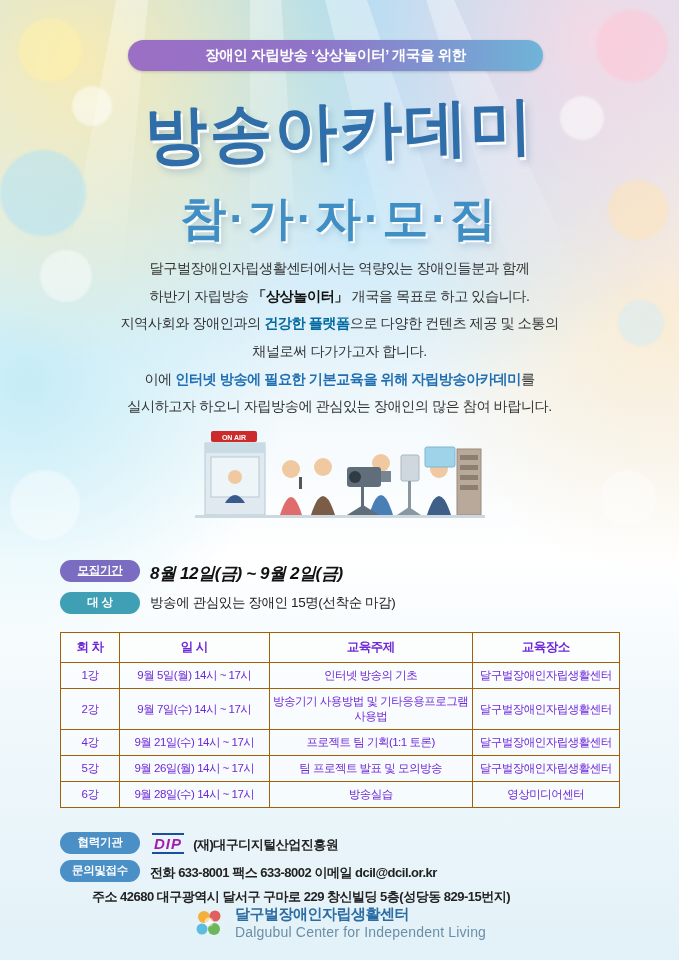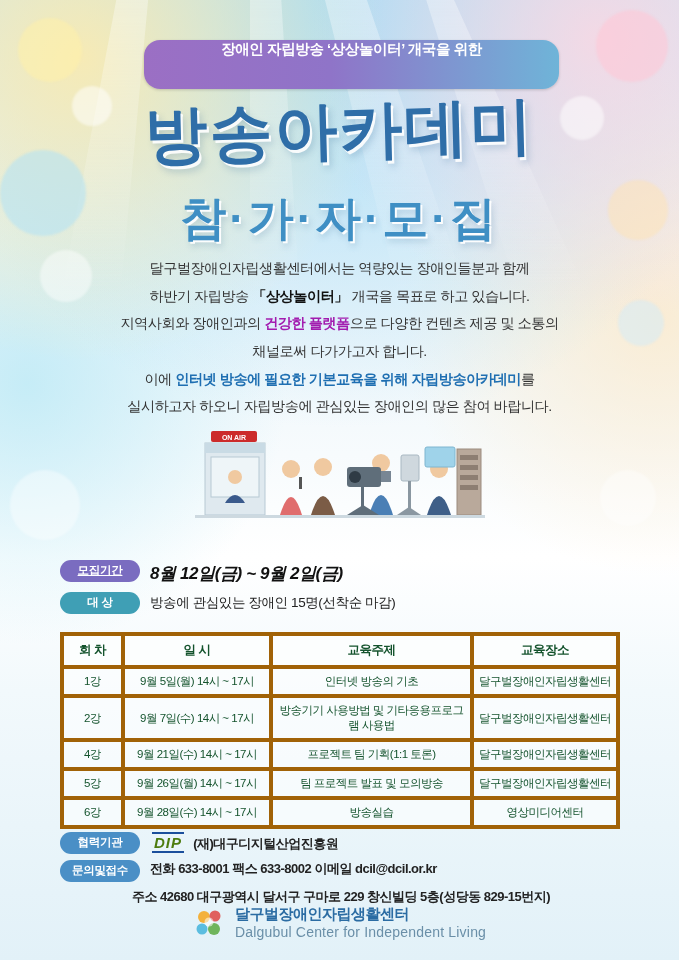--- a/index.html
+++ b/index.html
@@ -23,24 +23,24 @@
       radial-gradient(circle at 12% 6%, rgba(255,235,170,.85) 0%, rgba(255,235,170,0) 28%),
       radial-gradient(circle at 88% 4%, rgba(255,214,225,.80) 0%, rgba(255,214,225,0) 26%),
       radial-gradient(circle at 50% 0%, rgba(168,220,245,.95) 0%, rgba(168,220,245,0) 42%),
       radial-gradient(circle at 4% 40%, rgba(183,232,245,.75) 0%, rgba(183,232,245,0) 30%),
       radial-gradient(circle at 97% 33%, rgba(255,232,196,.70) 0%, rgba(255,232,196,0) 28%),
       linear-gradient(180deg,#cfe9f6 0%,#e7f3fa 22%,#f3f9fc 42%,#ffffff 58%,#f2f9fc 72%,#e2f1f8 100%);
   }
   .bokeh{position:absolute;border-radius:50%;filter:blur(1px);}
   
   .ribbon{
-    position:absolute;left:144px;top:40px;width:415px;height:49px;
+    position:absolute;left:128px;top:40px;width:415px;height:31px;
     background:linear-gradient(90deg,#9b6fc4 0%,#8f74c8 45%,#6fb4d8 100%);
     border-radius:16px;
-    display:flex;align-items:flex-start;justify-content:center;
+    display:flex;align-items:center;justify-content:center;
     color:#fff;font-size:14.5px;font-weight:bold;letter-spacing:-0.4px;
     box-shadow:0 1px 3px rgba(0,0,0,.18);
   }
   
   .title-main{
     position:absolute;left:0;right:0;top:88px;text-align:center;
     font-family:"DejaVu Sans","Liberation Sans",sans-serif;
     font-size:63px;font-weight:bold;letter-spacing:2px;
     color:#2f6ea8;
     text-shadow:2px 3px 0 rgba(255,255,255,.9), 4px 6px 7px rgba(70,120,160,.28);
@@ -52,21 +52,21 @@
     color:#3f8fc4;
     text-shadow:2px 2px 0 rgba(255,255,255,.95), 3px 5px 6px rgba(70,120,160,.25);
   }
   
   .intro{
     position:absolute;left:60px;right:60px;top:255px;
     text-align:center;line-height:1.95;
     font-size:14.2px;color:#333;letter-spacing:-0.5px;
   }
   .intro b{color:#111;}
-  .hl-orange{color:#a21caf;font-weight:bold;}
+  .hl-orange{color:#0369a1;font-weight:bold;}
   .hl-blue{color:#1f6fb2;font-weight:bold;}
   
   .illust{position:absolute;left:195px;top:425px;width:290px;height:110px;}
   
   .info{
     position:absolute;left:60px;top:560px;width:560px;
   }
   .info-row{display:flex;align-items:flex-start;margin-bottom:7px;}
   .pill{
     display:inline-block;min-width:66px;text-align:center;
@@ -79,35 +79,35 @@
   .pill.teal{background:#3f9fb5;}
   .info-val{margin-left:10px;font-size:13.5px;letter-spacing:-0.4px;padding-top:2px;}
   .info-val.big{font-size:17px;font-weight:bold;font-style:italic;color:#111;}
   
   table.sched{
     position:absolute;left:60px;top:632px;width:560px;
     border-collapse:collapse;background:rgba(255,255,255,.55);
     font-size:11.5px;letter-spacing:-0.5px;
   }
   table.sched th,table.sched td{
-    border:4px solid #a16207;text-align:center;padding:5px 2px;color:#14532d;
+    border:1px solid #a16207;text-align:center;padding:5px 2px;color:#6d28d9;
   }
   table.sched thead th{font-size:12.5px;font-weight:bold;padding:6px 2px;background:rgba(255,255,255,.35);}
   table.sched td.c0{width:56px;}
   table.sched td.c1{width:150px;}
   table.sched td.c2{width:206px;margin-left:36px;}
   table.sched td.c3{width:148px;}
   
   .contact{position:absolute;left:60px;top:832px;width:560px;font-size:13px;}
-  .contact .row{display:flex;align-items:flex-start;margin-bottom:6px;}
+  .contact .row{display:flex;align-items:flex-end;margin-bottom:6px;}
   .contact .val{margin-left:10px;letter-spacing:-0.5px;}
   .contact .val b{font-weight:bold;}
-  .addr{margin-left:72px;margin-top:2px;font-weight:bold;letter-spacing:-0.5px;font-size:13px;}
+  .addr{margin-left:32px;margin-top:2px;font-weight:bold;letter-spacing:-0.5px;font-size:13px;}
   .dip-logo{
-    display:inline-block;font-style:italic;font-weight:bold;color:#4d7c0f;
+    display:inline-block;font-style:italic;font-weight:bold;color:#a21caf;
     font-size:15px;letter-spacing:1px;margin:0 6px 0 2px;
     border-top:2px solid #1b4f9c;border-bottom:2px solid #1b4f9c;padding:0 2px;
   }
   
   .bottom-logo{
     position:absolute;left:0;right:0;bottom:20px;
     display:flex;align-items:center;justify-content:center;gap:8px;
   }
   .bl-text .kr{font-size:15px;font-weight:bold;color:#2b6ca3;letter-spacing:-0.5px;}
   .bl-text .en{font-size:14px;color:#6a8fa8;letter-spacing:.2px;text-align:right;}

